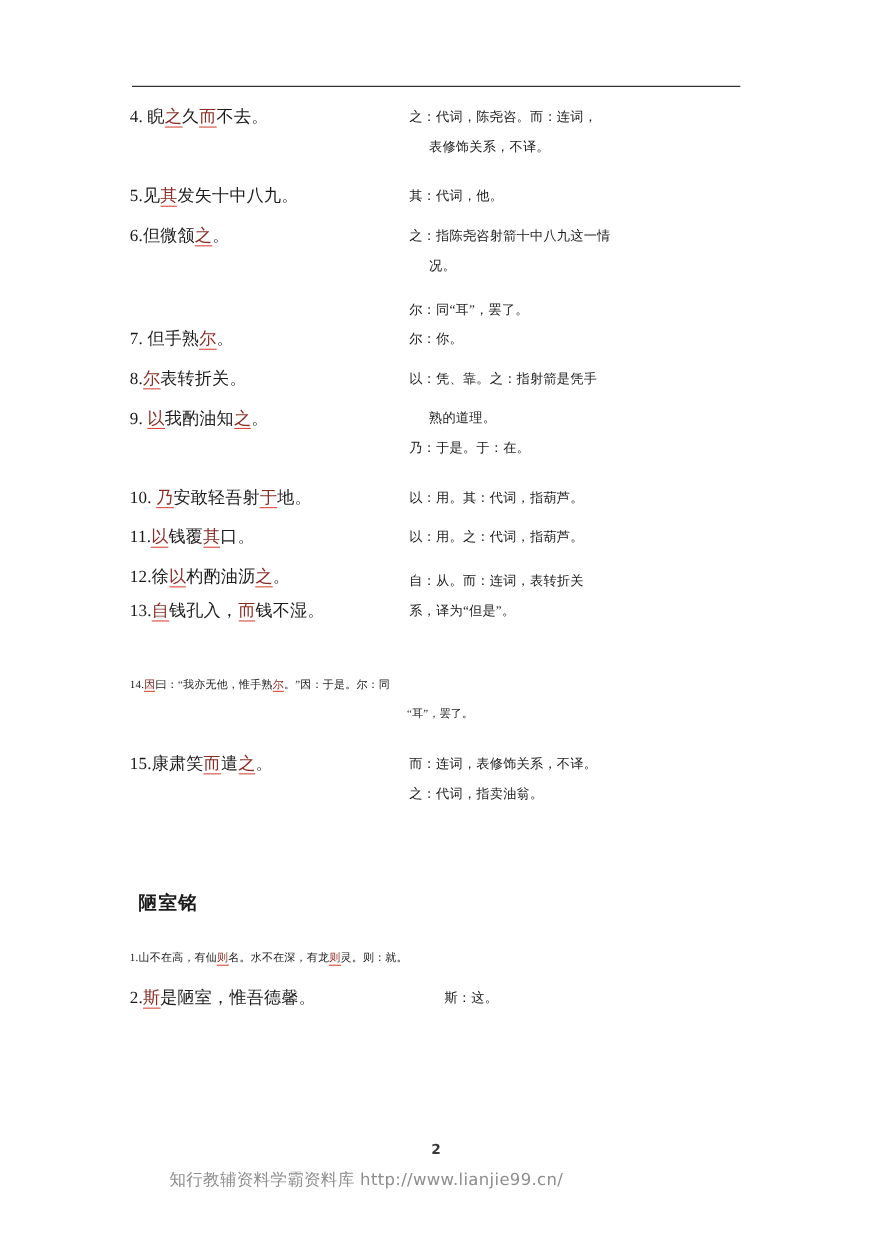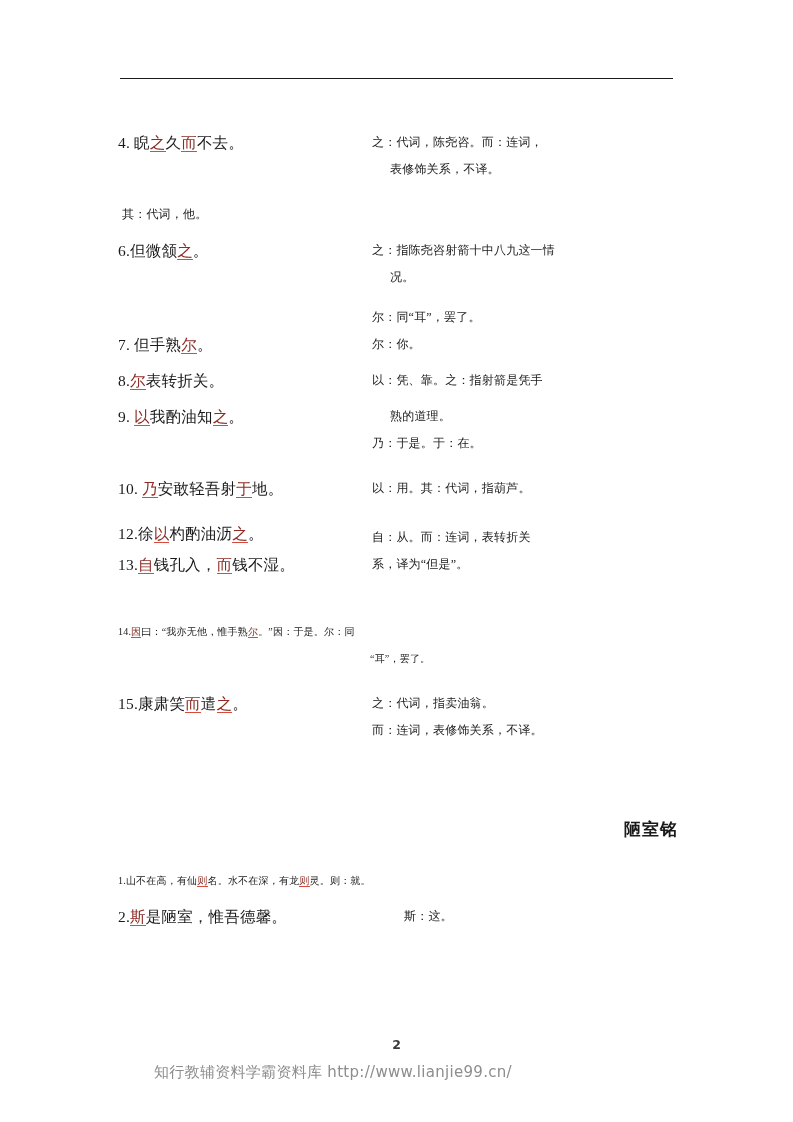--- a/index.html
+++ b/index.html
@@ -26,21 +26,20 @@
     top: 78px;
     width: 553px;
     height: 0;
     border-top: 1.6px solid #1a1a1a;
   }
   .content {
     position: absolute;
     left: 118px;
     top: 93px;
     width: 560px;
-    margin-top: 36px;
   }
   
   .row {
     position: relative;
     display: flex;
     align-items: flex-start;
   }
   .col-left {
     width: 250px;
     flex: 0 0 250px;
@@ -73,21 +72,21 @@
     color: #8a2b24;
     border-bottom: 1.4px solid #d64b3c;
     padding-bottom: 0px;
   }
   .spacer-sm { height: 9px; }
   .spacer-md { height: 18px; }
   .spacer-xl { height: 40px; }
 
   
   .section-title {
-    text-align: right;
+    text-align: left;
     font-family: "DejaVu Sans", "Liberation Sans", sans-serif;
     font-weight: bold;
     font-size: 17px;
     letter-spacing: 1px;
     margin: 0;
     padding-left: 8px;
   }
   .ann-hang {
     padding-left: 18px;
   }
@@ -131,20 +130,23 @@
       </div>
       <div class="col-right">
         <div>之：代词，陈尧咨。而：连词，</div>
         <div class="ann-hang">表修饰关系，不译。</div>
       </div>
     </div>
 
     <div class="spacer-md"></div>
 
     <div class="row">
+      <div class="col-left">
+        <span class="num">5.</span><span>见</span><span class="kw">其</span><span>发矢十中八九。</span>
+      </div>
       <div class="col-right">
         <div>其：代词，他。</div>
       </div>
     </div>
 
     <div class="spacer-sm"></div>
 
     <div class="row">
       <div class="col-left">
         <span class="num">6.</span><span>但微颔</span><span class="kw">之</span><span>。</span>
@@ -201,20 +203,28 @@
       <div class="col-left">
         <span class="num">10.</span><span> </span><span class="kw">乃</span><span>安敢轻吾射</span><span class="kw">于</span><span>地。</span>
       </div>
       <div class="col-right">
         <div>以：用。其：代词，指葫芦。</div>
       </div>
     </div>
 
     <div class="spacer-sm"></div>
 
+    <div class="row">
+      <div class="col-left">
+        <span class="num">11.</span><span class="kw">以</span><span>钱覆</span><span class="kw">其</span><span>口。</span>
+      </div>
+      <div class="col-right">
+        <div>以：用。之：代词，指葫芦。</div>
+      </div>
+    </div>
 
     <div class="spacer-sm"></div>
 
     <div class="row">
       <div class="col-left">
         <span class="num">12.</span><span>徐</span><span class="kw">以</span><span>杓酌油沥</span><span class="kw">之</span><span>。</span>
       </div>
       <div class="col-right">
         <div style="margin-top:4px">自：从。而：连词，表转折关</div>
       </div>
@@ -238,22 +248,22 @@
       <div class="tail">“耳”，罢了。</div>
     </div>
 
     <div class="spacer-md"></div>
 
     <div class="row">
       <div class="col-left">
         <span class="num">15.</span><span>康肃笑</span><span class="kw">而</span><span>遣</span><span class="kw">之</span><span>。</span>
       </div>
       <div class="col-right">
+        <div>而：连词，表修饰关系，不译。</div>
         <div>之：代词，指卖油翁。</div>
-        <div>而：连词，表修饰关系，不译。</div>
       </div>
     </div>
 
     <div style="height:74px"></div>
 
     <div class="section-title">陋室铭</div>
 
     <div style="height:26px"></div>
 
     <div class="row-wide">

